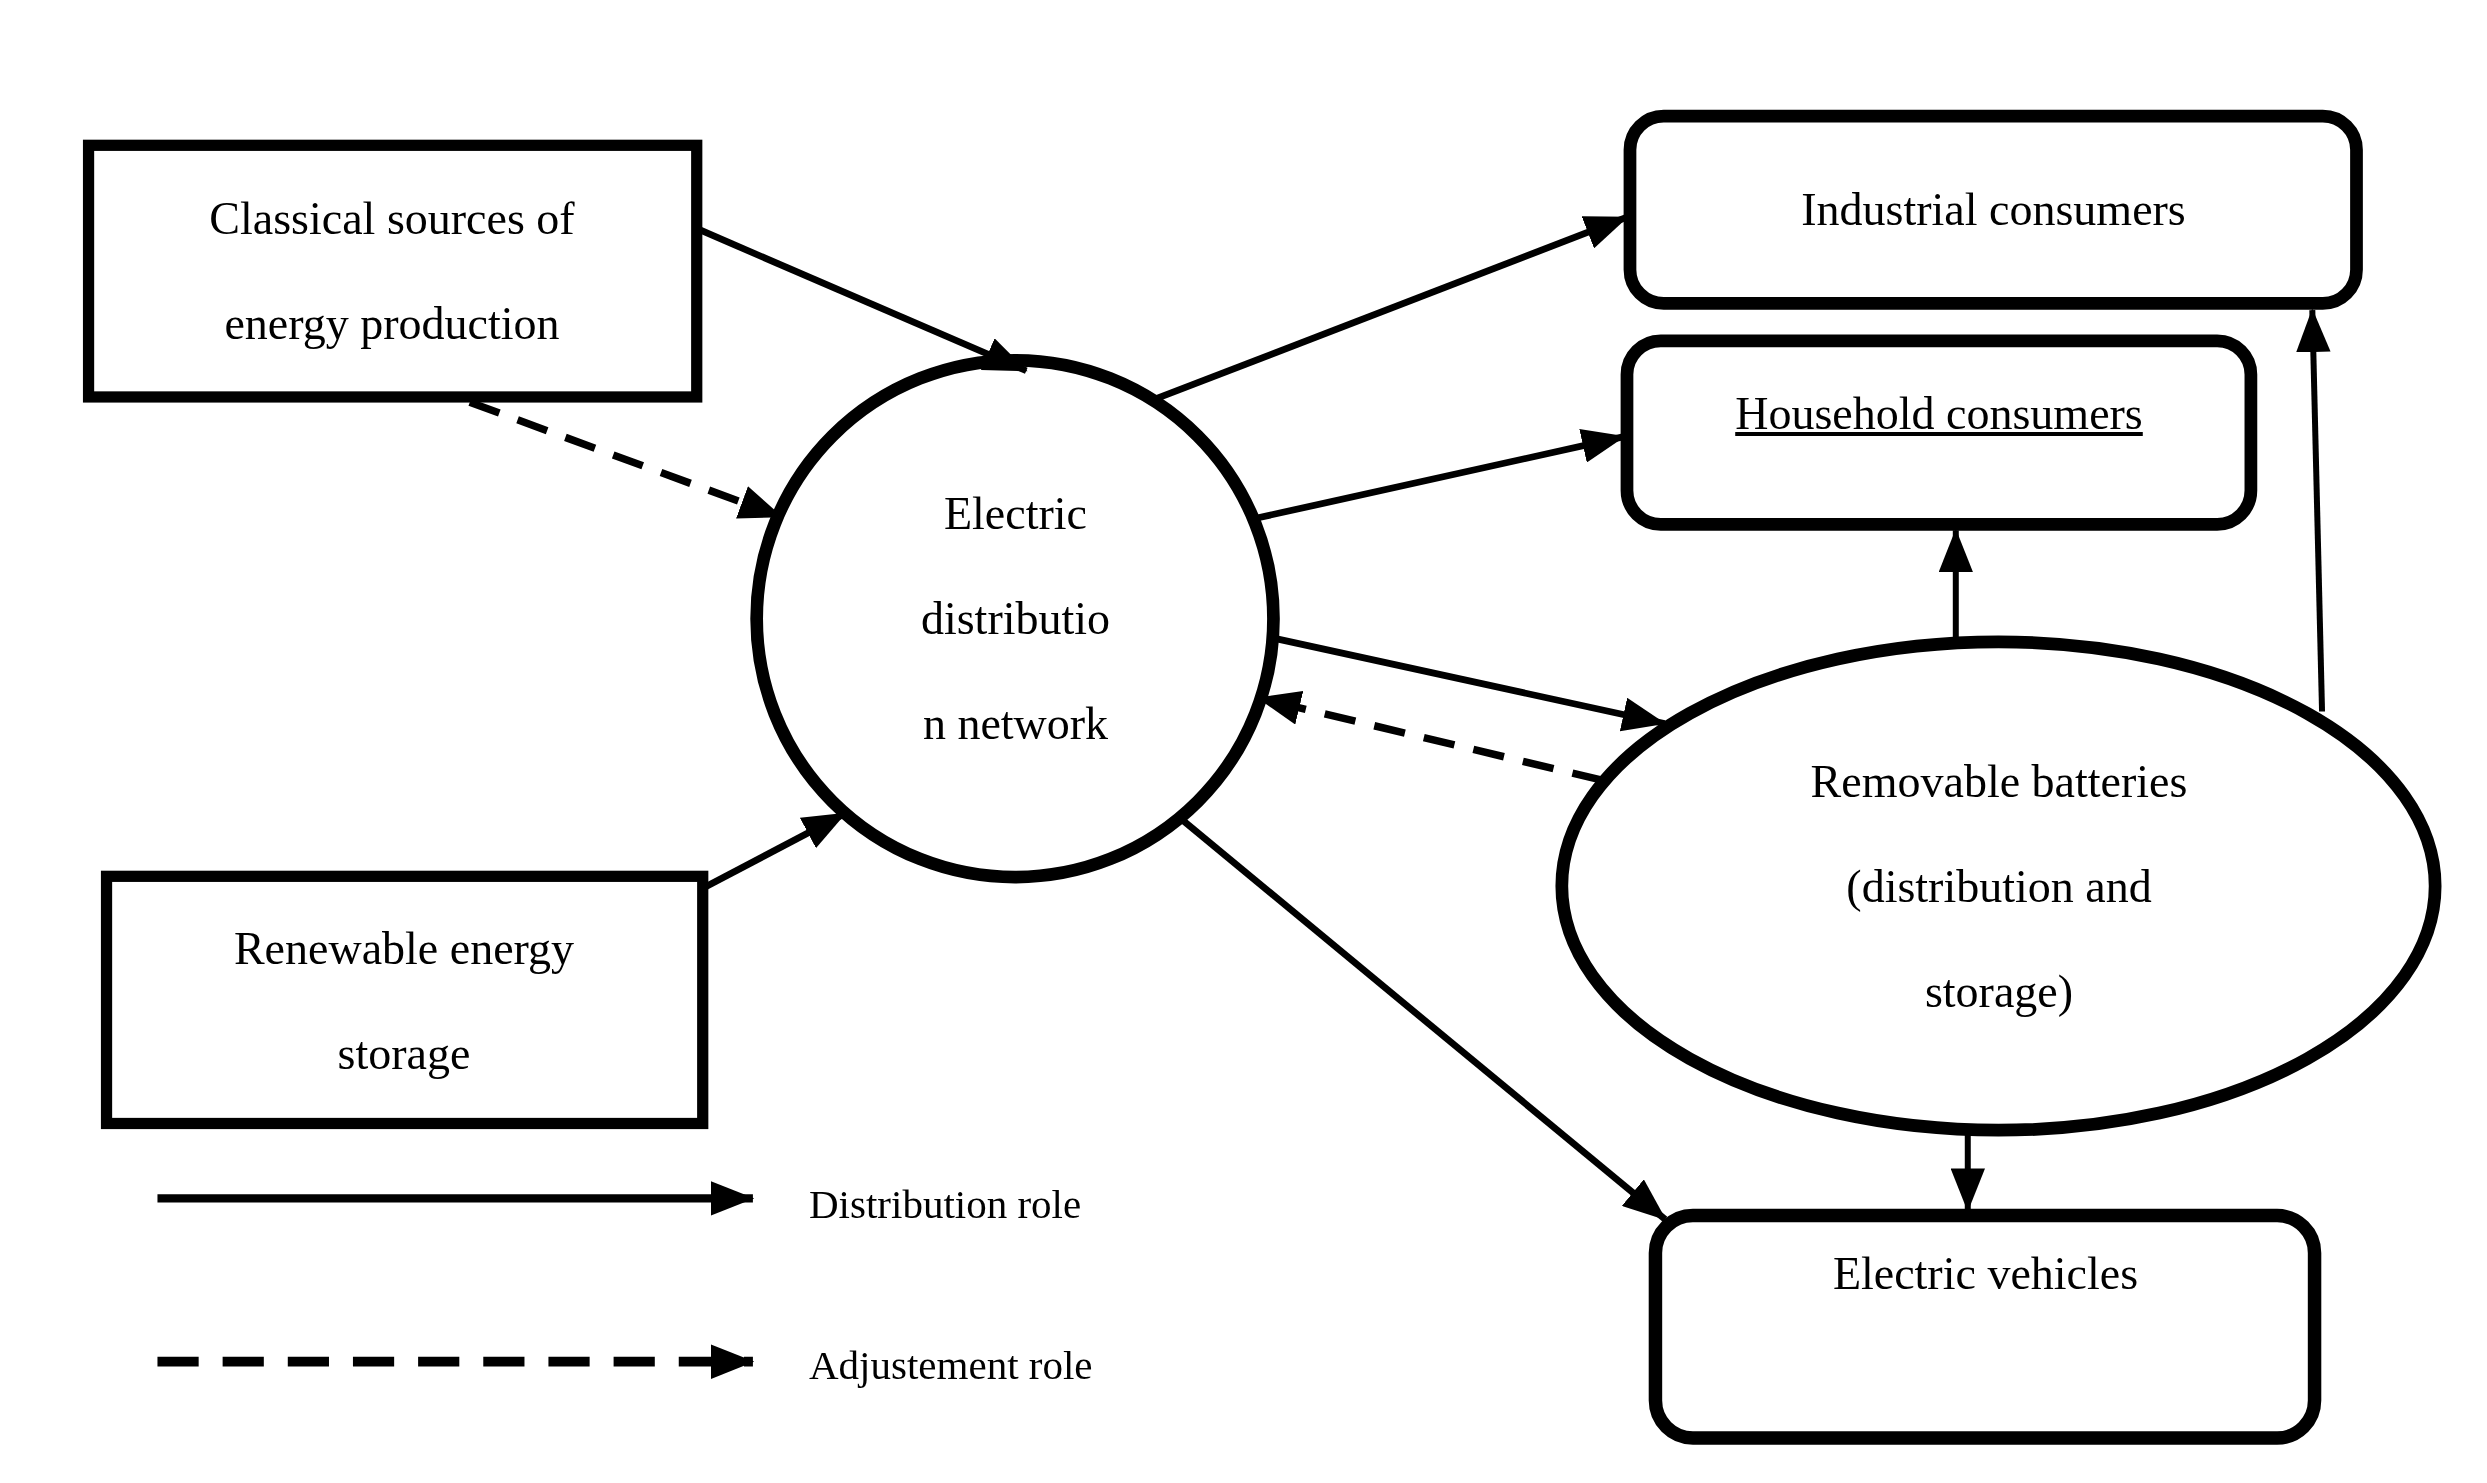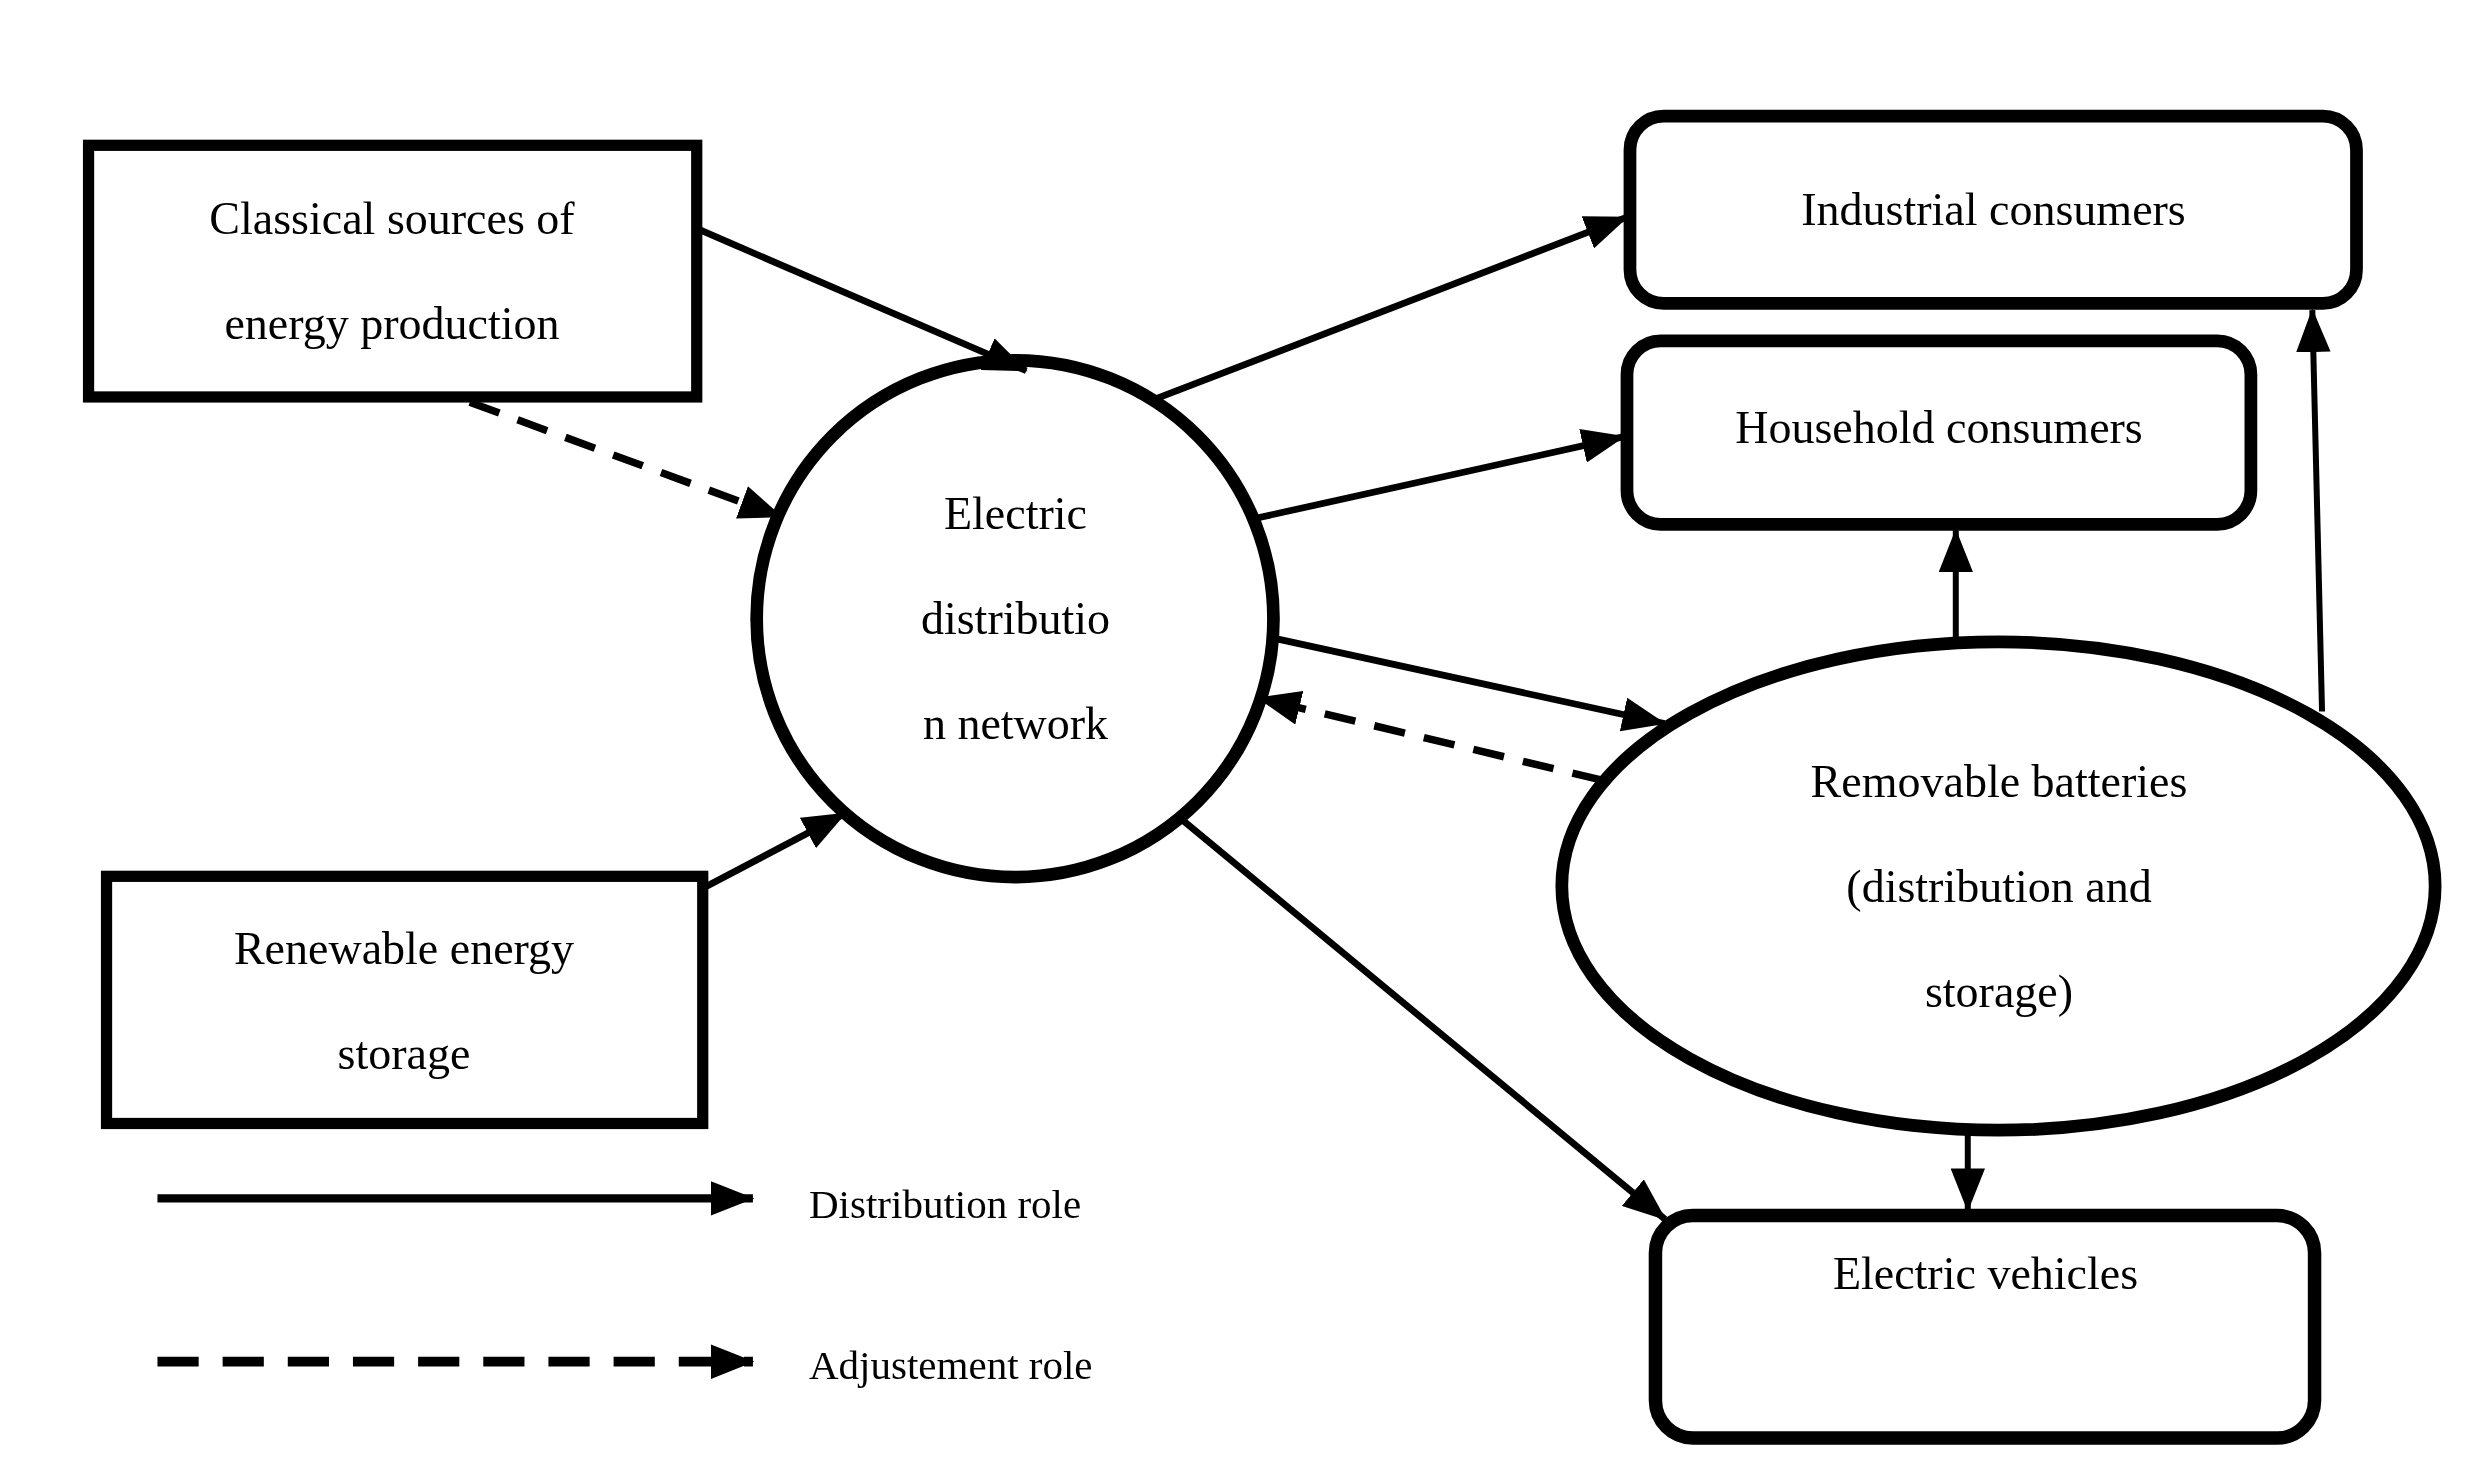--- a/index.html
+++ b/index.html
@@ -87,21 +87,21 @@
   <div class="label" style="left:757px; top:360px; width:517px; height:517px;">
     <span>Electric</span>
     <span>distributio</span>
     <span>n network</span>
   </div>
 
   <div class="label" style="left:1630px; top:116px; width:727px; height:187px;text-align:center;">
     <span>Industrial consumers</span>
   </div>
 
-  <div class="label" style="left:1627px; top:335px; width:624px; height:184px;">
+  <div class="label" style="left:1627px; top:321px; width:624px; height:184px;text-decoration:underline;">
     <span>Household consumers</span>
   </div>
 
   <div class="label" style="left:1562px; top:642px; width:874px; height:488px;">
     <span>Removable batteries</span>
     <span>(distribution and</span>
     <span>storage)</span>
   </div>
 
   <div class="label" style="left:1656px; top:1162px; width:659px; height:222px;text-align:center;">

